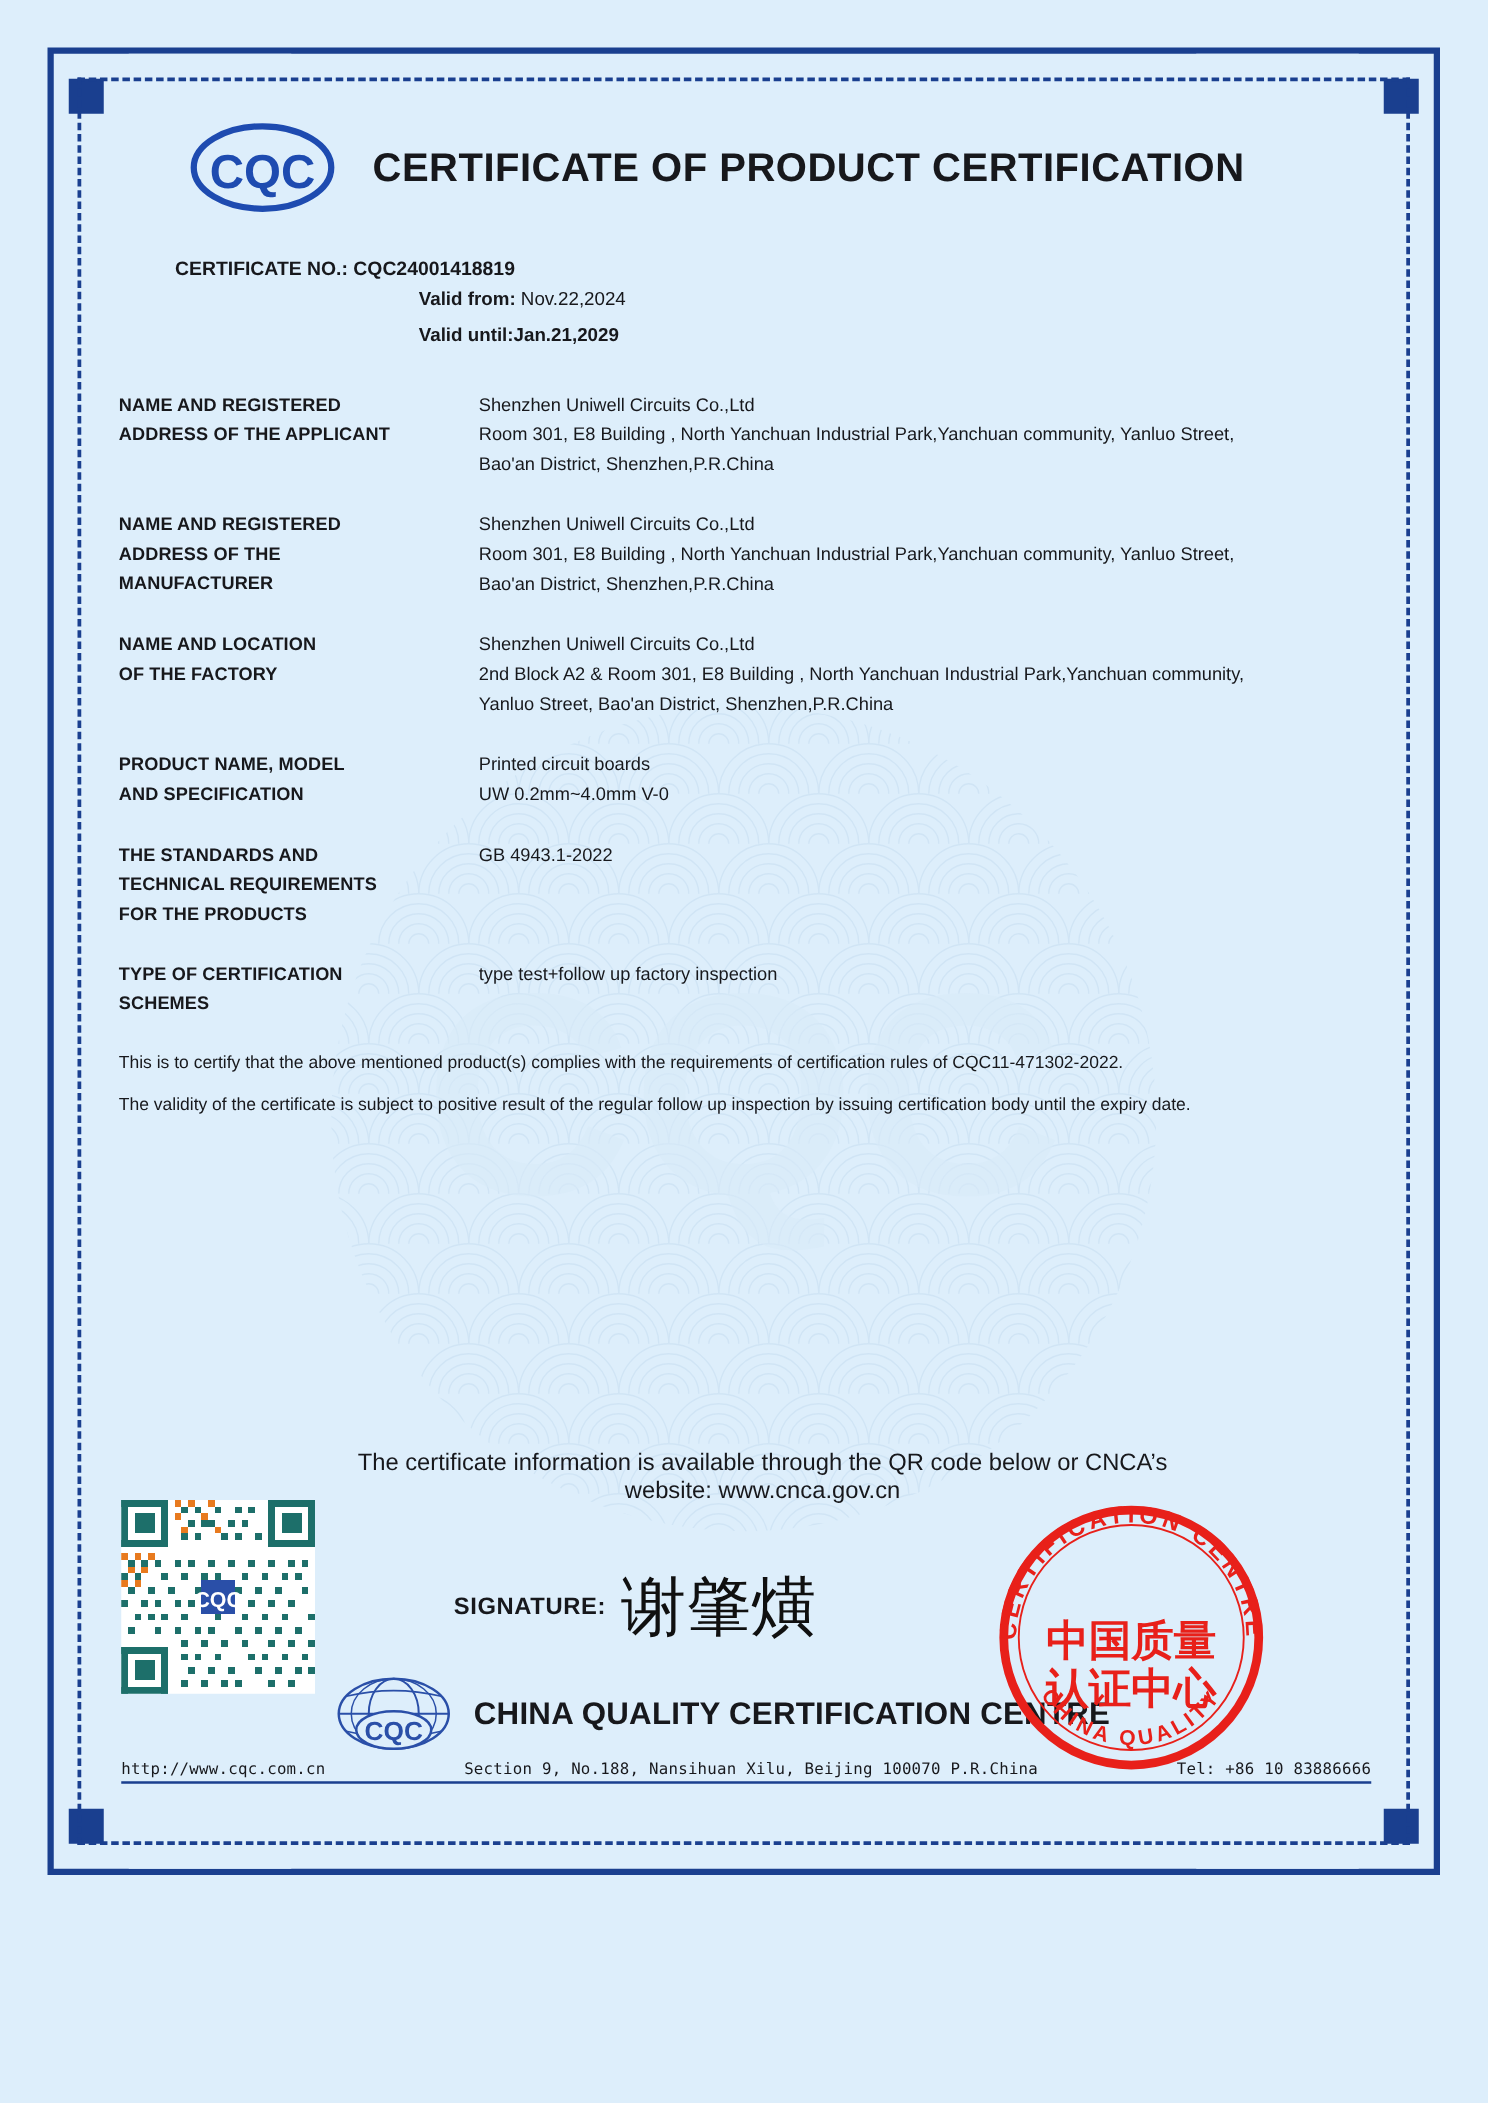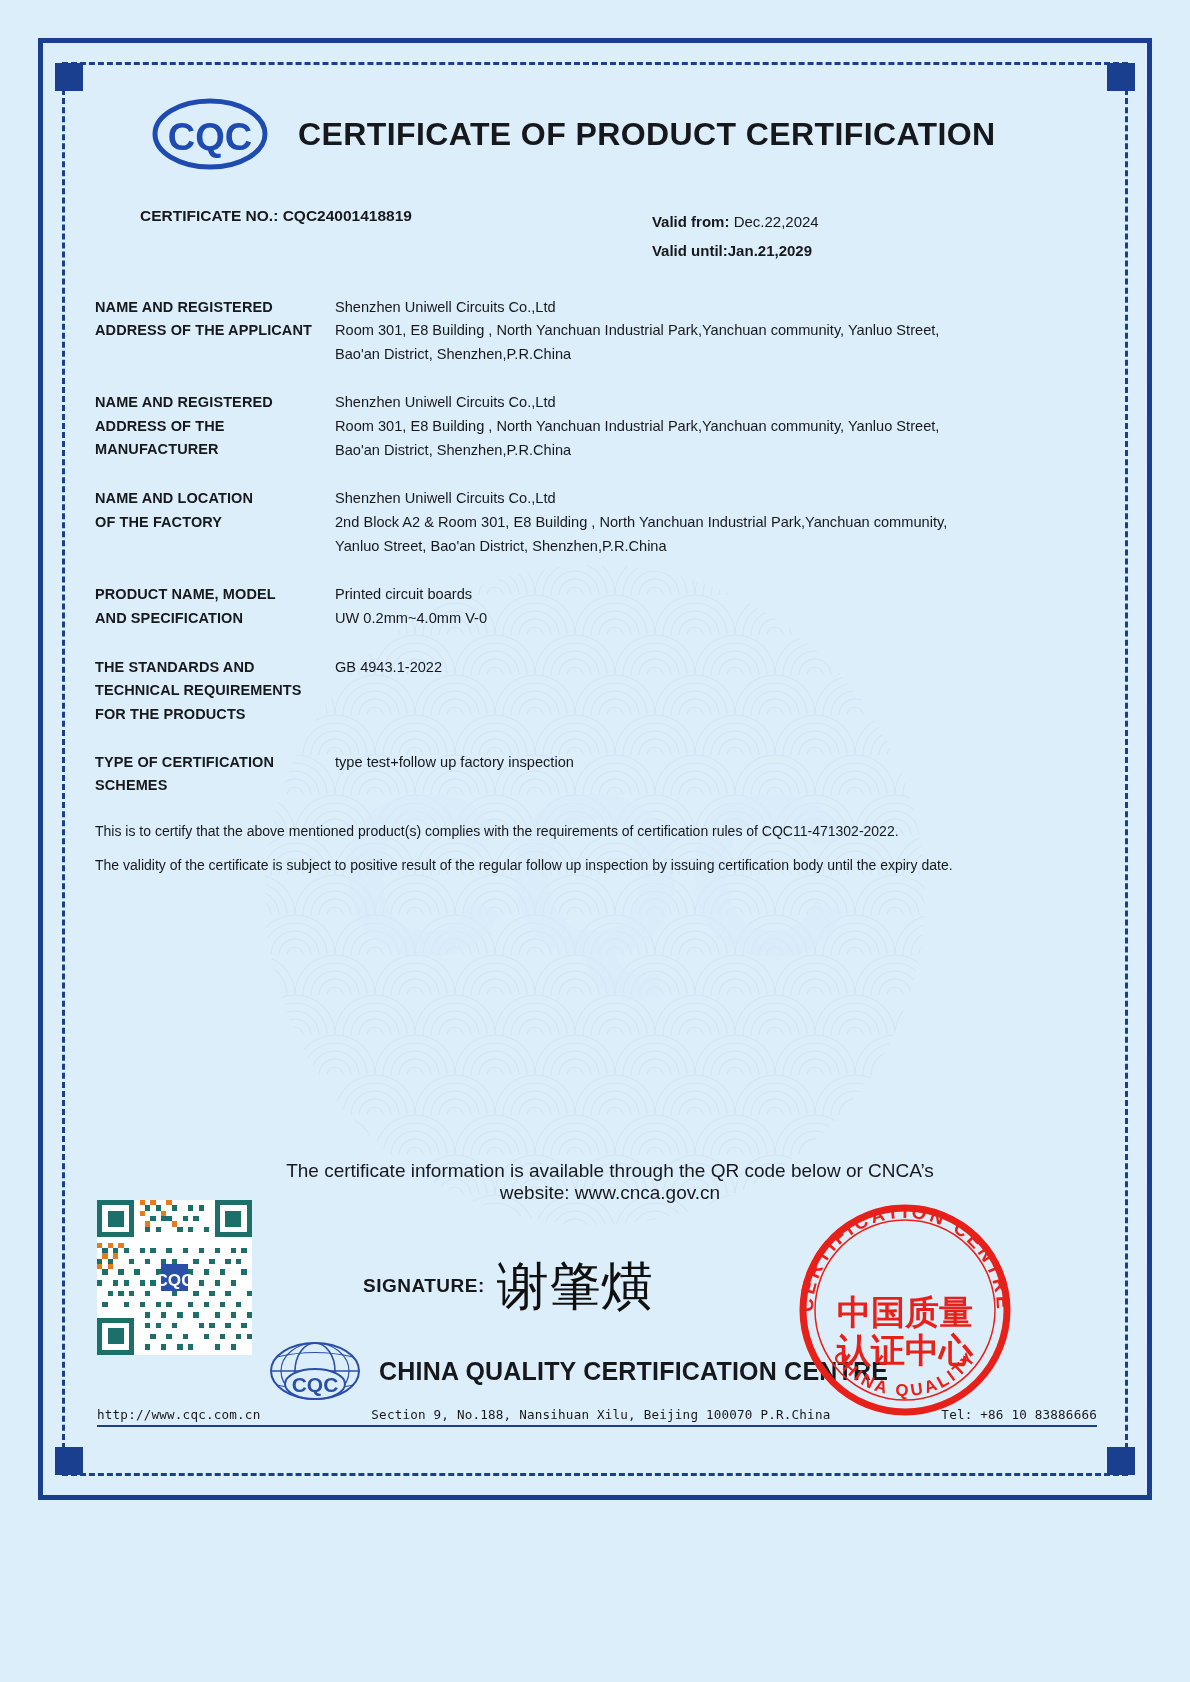--- a/index.html
+++ b/index.html
@@ -33,26 +33,26 @@
     opacity:.35;pointer-events:none;
   }
   
   .page{position:absolute;left:95px;top:95px;width:1000px;height:1350px;}
   .head{display:flex;align-items:center;gap:28px;margin-left:55px;}
   .cqc-logo{width:120px;height:78px;flex:none;}
   .title{
     font-size:32px;font-weight:bold;color:#17181c;letter-spacing:.4px;
     font-family:"Liberation Sans", sans-serif;white-space:nowrap;
   }
-  .certno-row{display:flex;margin-top:34px;}
+  .certno-row{display:flex;margin-top:34px;flex-direction:column;}
   .certno{margin-left:45px;font-size:15.5px;font-weight:bold;color:#17181c;}
   .validity{margin-left:240px;font-size:15px;color:#17181c;line-height:1.95;}
   .validity b{font-weight:bold;}
   .rows{margin-top:30px;}
-  .row{display:flex;margin-bottom:25px;}
+  .row{display:flex;margin-bottom:25px;gap:48px;}
   .row-label{
     width:240px;flex:none;font-size:14.5px;font-weight:bold;color:#17181c;
     line-height:1.62;letter-spacing:.1px;
   }
   .row-value{
     flex:1;font-size:14.6px;color:#17181c;line-height:1.62;
   }
   .statement{margin-top:14px;}
   .statement p{margin:0 0 18px 0;font-size:14px;color:#17181c;}
   
@@ -275,21 +275,21 @@
   </div>
 
   <div class="certno-row">
     <div class="certno">
       <span>CERTIFICATE NO.:</span>
       <span>CQC24001418819</span>
     </div>
     <div class="validity">
       <div>
         <b>Valid from:</b>
-        <span>Dec.22,2024</span>
+        <span>Nov.22,2024</span>
       </div>
       <div>
         <b>Valid until:</b><b>Jan.21,2029</b>
       </div>
     </div>
   </div>
 
   <div class="rows" id="field-rows">
       <div class="row">
         <div class="row-label">

